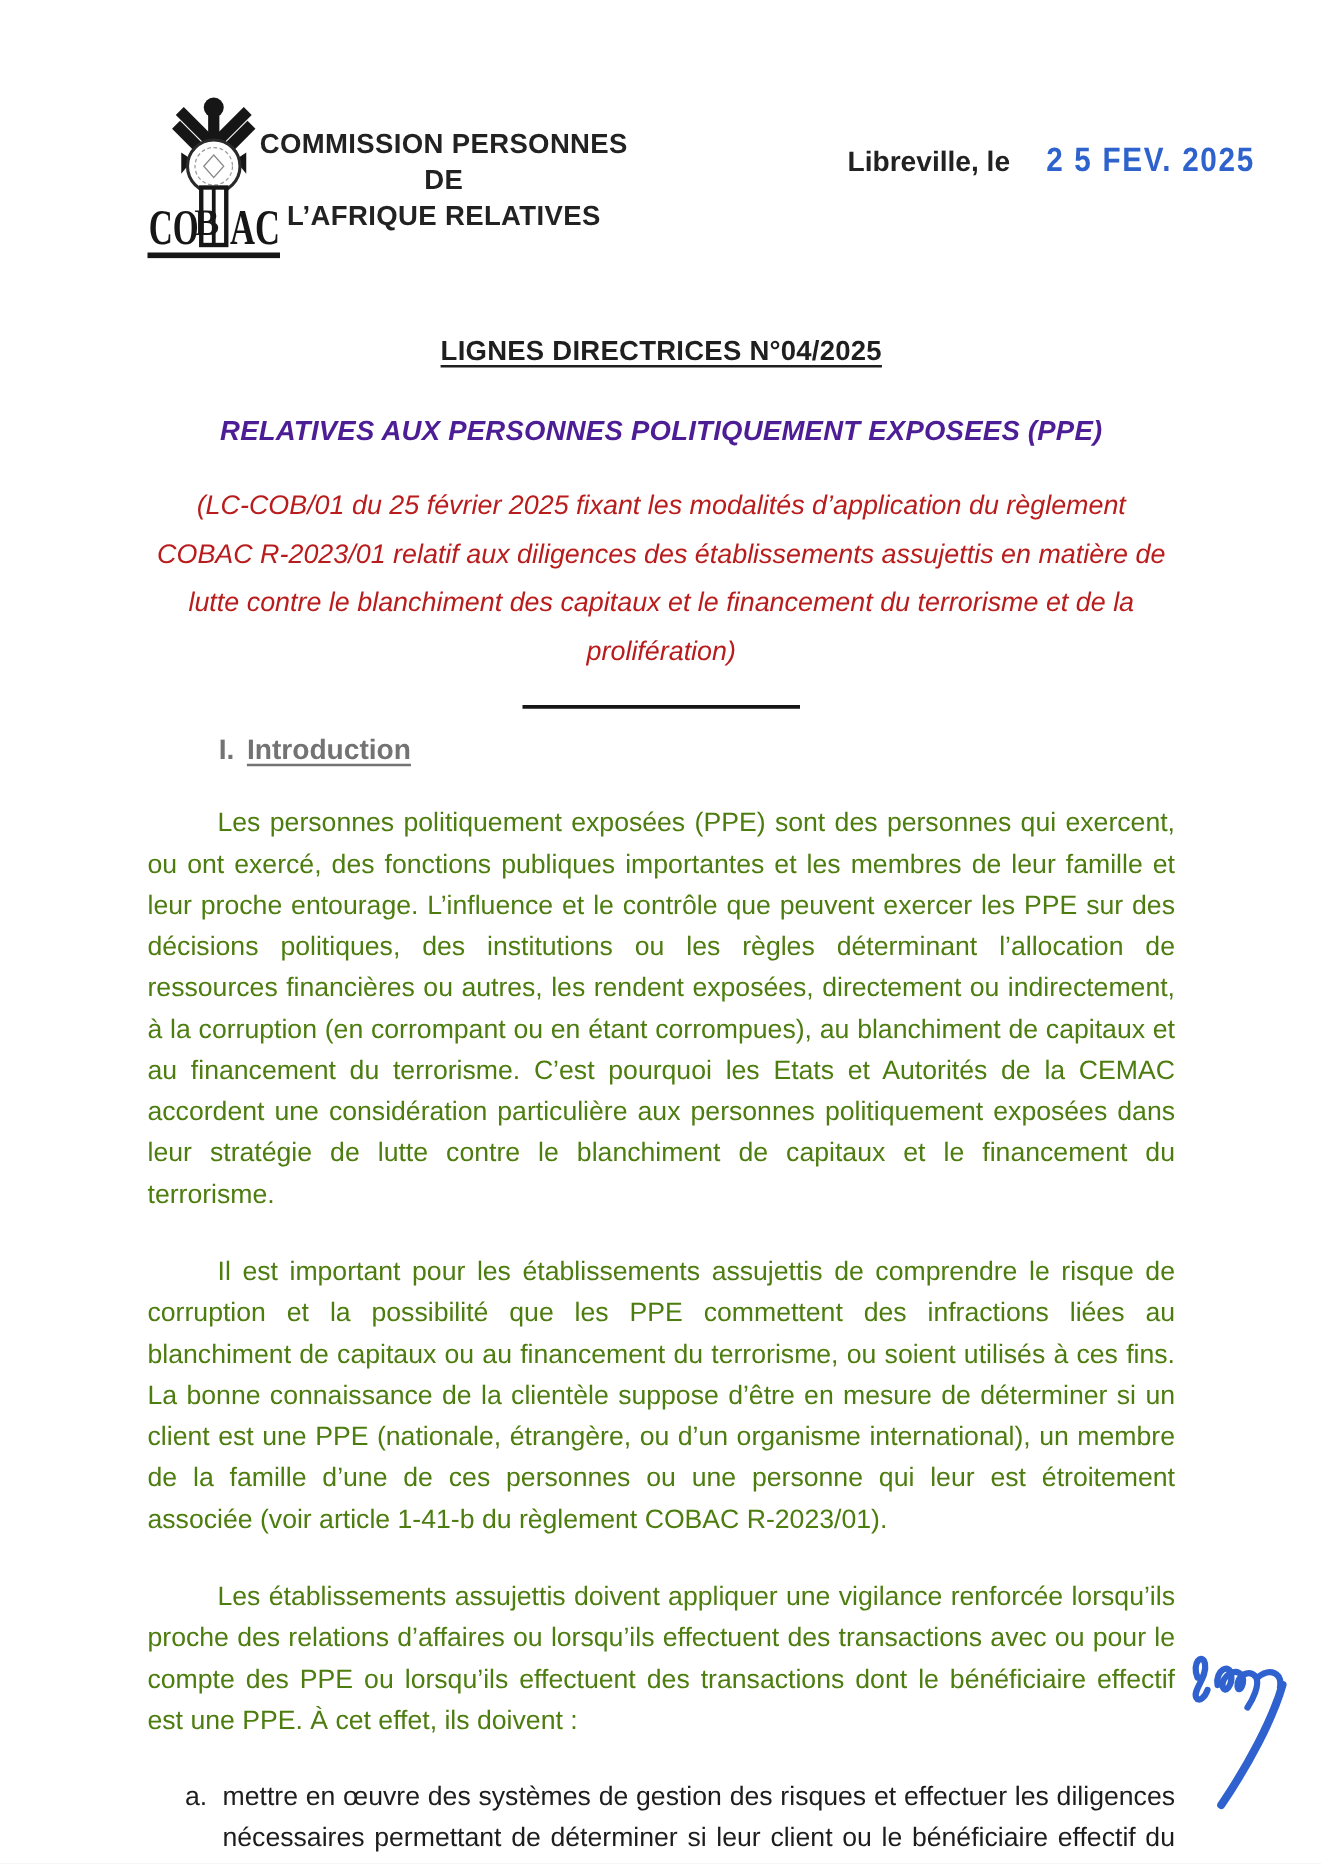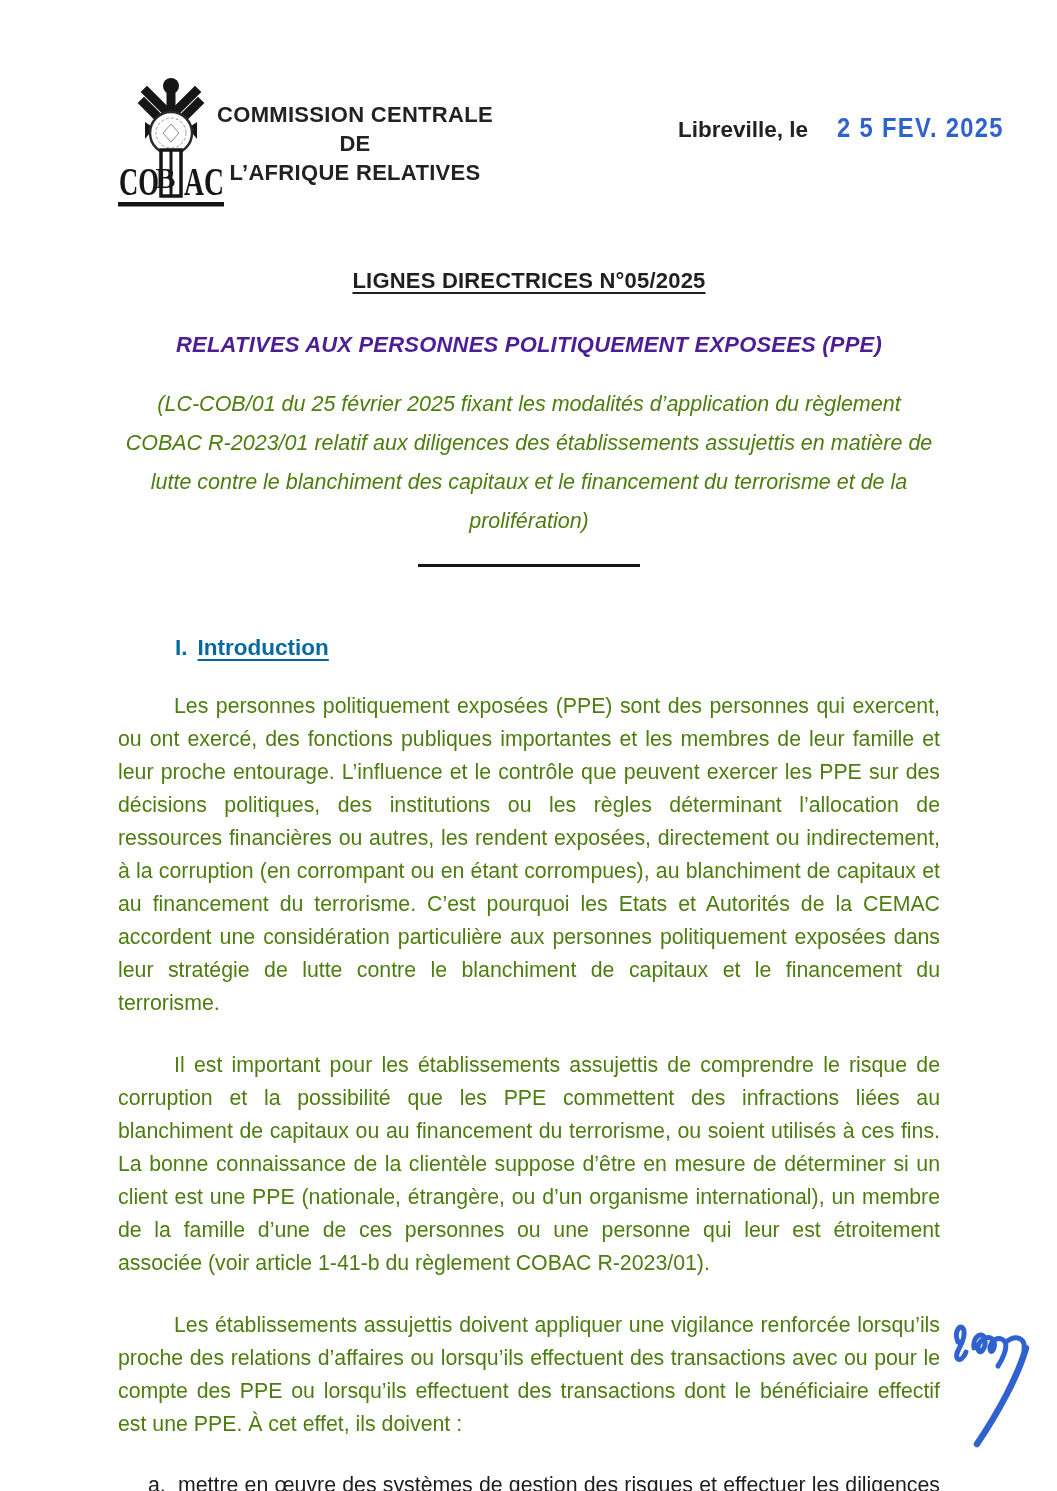--- a/index.html
+++ b/index.html
@@ -83,36 +83,36 @@
     letter-spacing: 0.2px;
     color: #4c1d95;
     font-style: italic;
   }
   .doc-reference {
     margin-top: 27px;
     text-align: center;
     font-style: italic;
     font-size: 21.5px;
     line-height: 39px;
-    color: #4d7c0f;
+    color: #b91c1c;
     padding: 0 6px;
   }
   .separator {
     width: 222px;
     height: 3px;
     background: #161616;
     margin: 23px auto 0 auto;
   }
 
   .section-heading {
-    margin-top: 68px;
+    margin-top: 20px;
     padding-left: 57px;
     font-weight: bold;
     font-size: 22.5px;
-    color: #0369a1;
+    color: #737373;
   }
   .section-heading .num { margin-right: 10px; }
   .section-heading .label { text-decoration: underline; text-underline-offset: 4px; }
 
   .body-para {
     margin-top: 29px;
     font-size: 21.3px;
     line-height: 33px;
     text-align: justify;
     text-indent: 56px;
@@ -174,34 +174,34 @@
 
       <text x="3" y="119" font-family="Liberation Serif, serif" font-weight="bold" font-size="40" fill="#161616" textLength="40" lengthAdjust="spacingAndGlyphs">CO</text>
       <text x="49.5" y="112" font-family="Liberation Serif, serif" font-weight="bold" font-size="30" fill="#161616" text-anchor="middle">B</text>
       <text x="68" y="119" font-family="Liberation Serif, serif" font-weight="bold" font-size="40" fill="#161616" textLength="40" lengthAdjust="spacingAndGlyphs">AC</text>
 
       <rect x="2" y="126" width="106" height="4.5" fill="#161616"></rect>
     </svg>
   </div>
 
   <div class="org-name">
-    <div>COMMISSION CENTRALE</div>
+    <div>COMMISSION PERSONNES</div>
     <div>DE</div>
     <div>L’AFRIQUE RELATIVES</div>
   </div>
 
   <div class="dateline">
     <span class="place">Libreville, le</span>
     <span class="stamp">2 5 FEV. 2025</span>
   </div>
 
   <div class="content">
 
     <div class="doc-title">
-      <span class="underlined">LIGNES DIRECTRICES N°05/2025</span>
+      <span class="underlined">LIGNES DIRECTRICES N°04/2025</span>
     </div>
 
     <div class="doc-subtitle">RELATIVES AUX PERSONNES POLITIQUEMENT EXPOSEES (PPE)</div>
 
     <div class="doc-reference">(LC-COB/01 du 25 février 2025 fixant les modalités d’application du règlement COBAC R-2023/01 relatif aux diligences des établissements assujettis en matière de lutte contre le blanchiment des capitaux et le financement du terrorisme et de la prolifération)</div>
 
     <div class="separator"></div>
 
     <div class="section-heading">
       <span class="num">I.</span><span class="label">Introduction</span>

